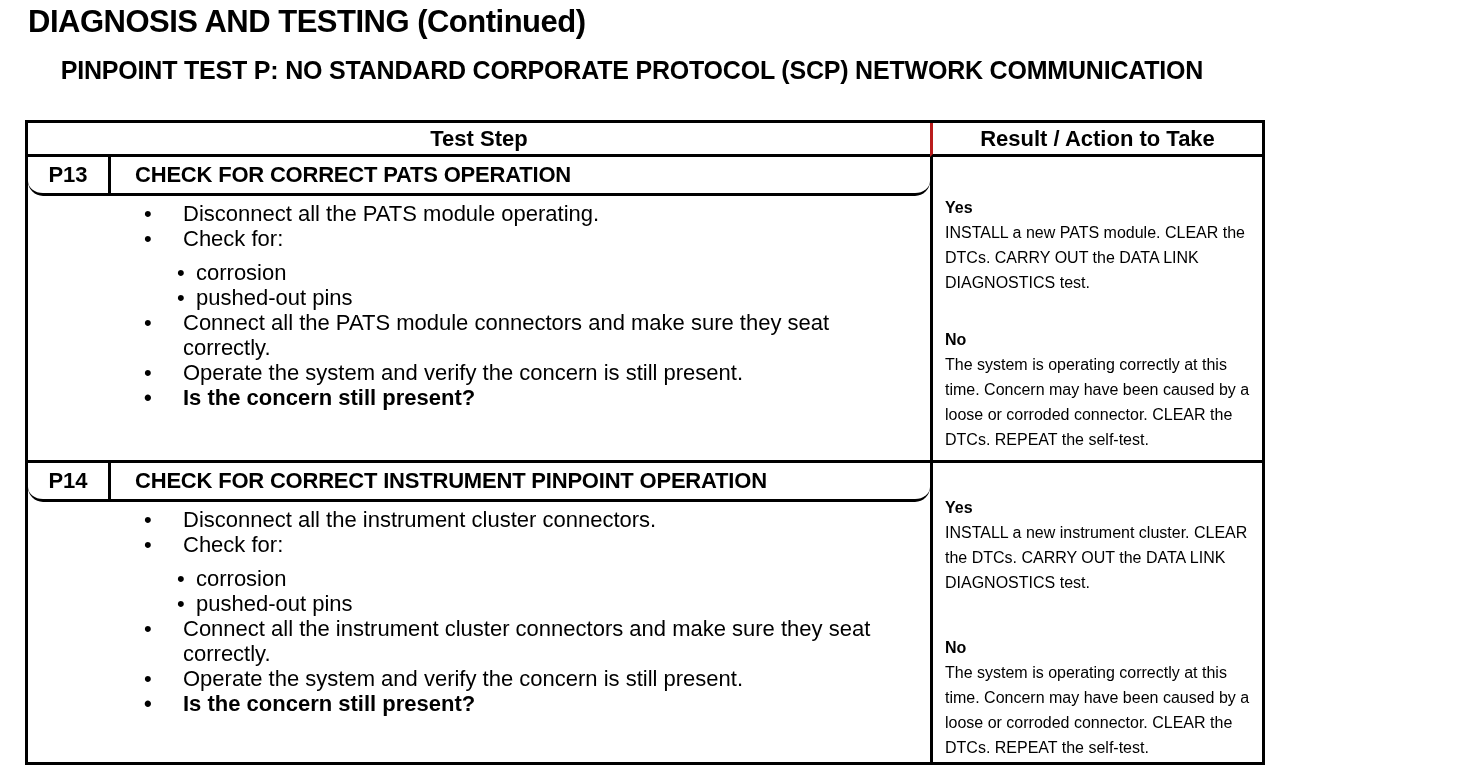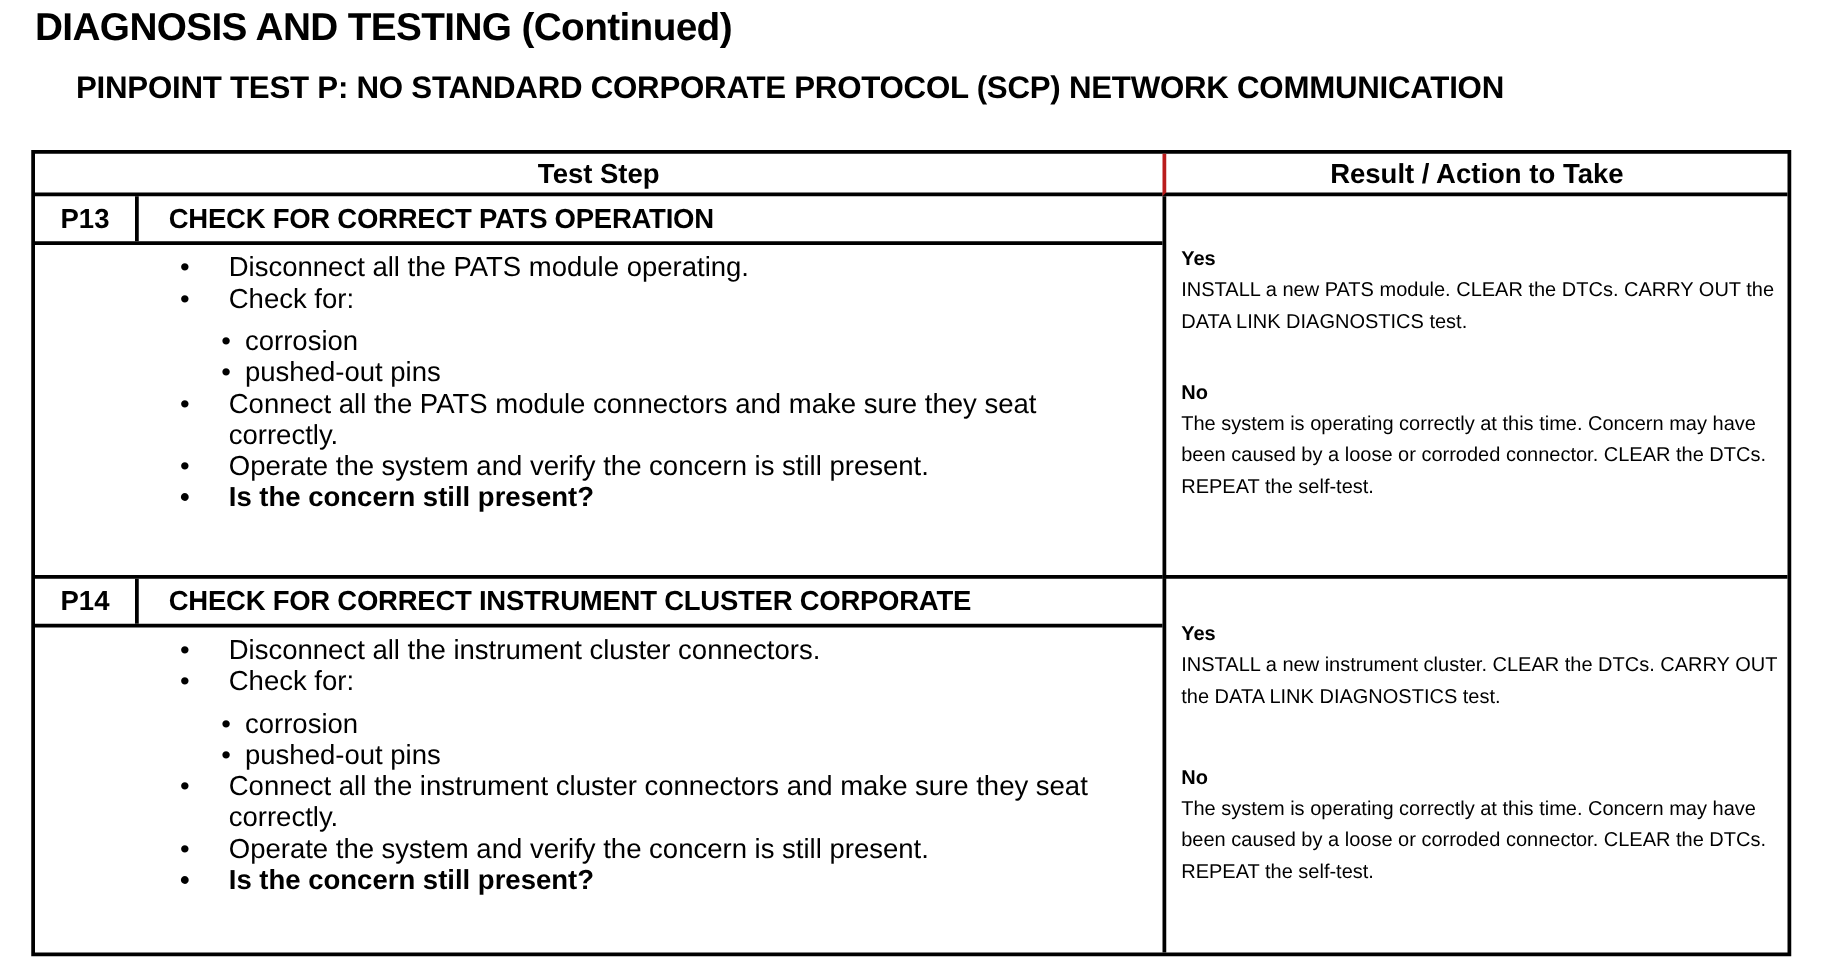--- a/index.html
+++ b/index.html
@@ -10,40 +10,40 @@
   }
   .page-title{
     position:absolute; left:28px; top:4px;
     font-size:31px; font-weight:bold; letter-spacing:-0.5px;
   }
   .subtitle{
     position:absolute; left:0; top:56px; width:1264px; text-align:center;
     font-weight:bold; font-size:25px; line-height:28px; letter-spacing:-0.2px;
   }
   .pptable{
-    position:absolute; left:25px; top:120px; width:1408px; height:645px;
+    position:absolute; left:25px; top:120px; width:1240px; height:645px;
     border:3px solid #000; box-sizing:border-box;
     display:grid;
     grid-template-columns:902px 1fr;
     grid-template-rows:34px 306px 1fr;
   }
   .pptable > div{ box-sizing:border-box; }
   .th{
     display:flex; align-items:center; justify-content:center;
     font-weight:bold; font-size:22px; border-bottom:3px solid #000;
   }
   .col-right{ border-left:3px solid #b91c1c; }
   .sec-left{ display:flex; flex-direction:column; border-bottom:3px solid #000; }
   .sec-right{
     border-left:3px solid #000; border-bottom:3px solid #000;
     padding:38px 8px 0 12px; font-size:16px; line-height:25px;
   }
   .sec-p14 .sec-right, .sec-right.p14{ padding-top:32px; }
   .last{ border-bottom:none; }
-  .steprow{ display:flex; flex:none; height:36px; border-bottom:3px solid #000; }
+  .steprow{ display:flex; flex:none; height:36px; border-bottom:3px solid #000;border-radius:15px; }
   .stepnum{
     width:80px; flex:none; border-right:3px solid #000;
     display:flex; align-items:center; justify-content:center;
     font-weight:bold; font-size:22px;
   }
   .steptitle{
     display:flex; align-items:center; padding-left:24px;
     font-weight:bold; font-size:22px; letter-spacing:-0.2px;
   }
   .steps{
@@ -93,21 +93,21 @@
   <div class="sec-right">
     <div class="res-label">Yes</div>
     <div class="res-body">INSTALL a new PATS module. CLEAR the DTCs. CARRY OUT the DATA LINK DIAGNOSTICS test.</div>
     <div class="res-label res-no">No</div>
     <div class="res-body">The system is operating correctly at this time. Concern may have been caused by a loose or corroded connector. CLEAR the DTCs. REPEAT the self-test.</div>
   </div>
 
   <div class="sec-left last">
     <div class="steprow">
       <div class="stepnum">P14</div>
-      <div class="steptitle">CHECK FOR CORRECT INSTRUMENT CLUSTER CORPORATE</div>
+      <div class="steptitle">CHECK FOR CORRECT INSTRUMENT PINPOINT OPERATION</div>
     </div>
     <ul class="steps">
       <li class="lvl1">Disconnect all the instrument cluster connectors.</li>
       <li class="lvl1">Check for:</li>
       <li class="lvl2 sub-start">corrosion</li>
       <li class="lvl2">pushed-out pins</li>
       <li class="lvl1">Connect all the instrument cluster connectors and make sure they seat correctly.</li>
       <li class="lvl1">Operate the system and verify the concern is still present.</li>
       <li class="lvl1 bold">Is the concern still present?</li>
     </ul>

